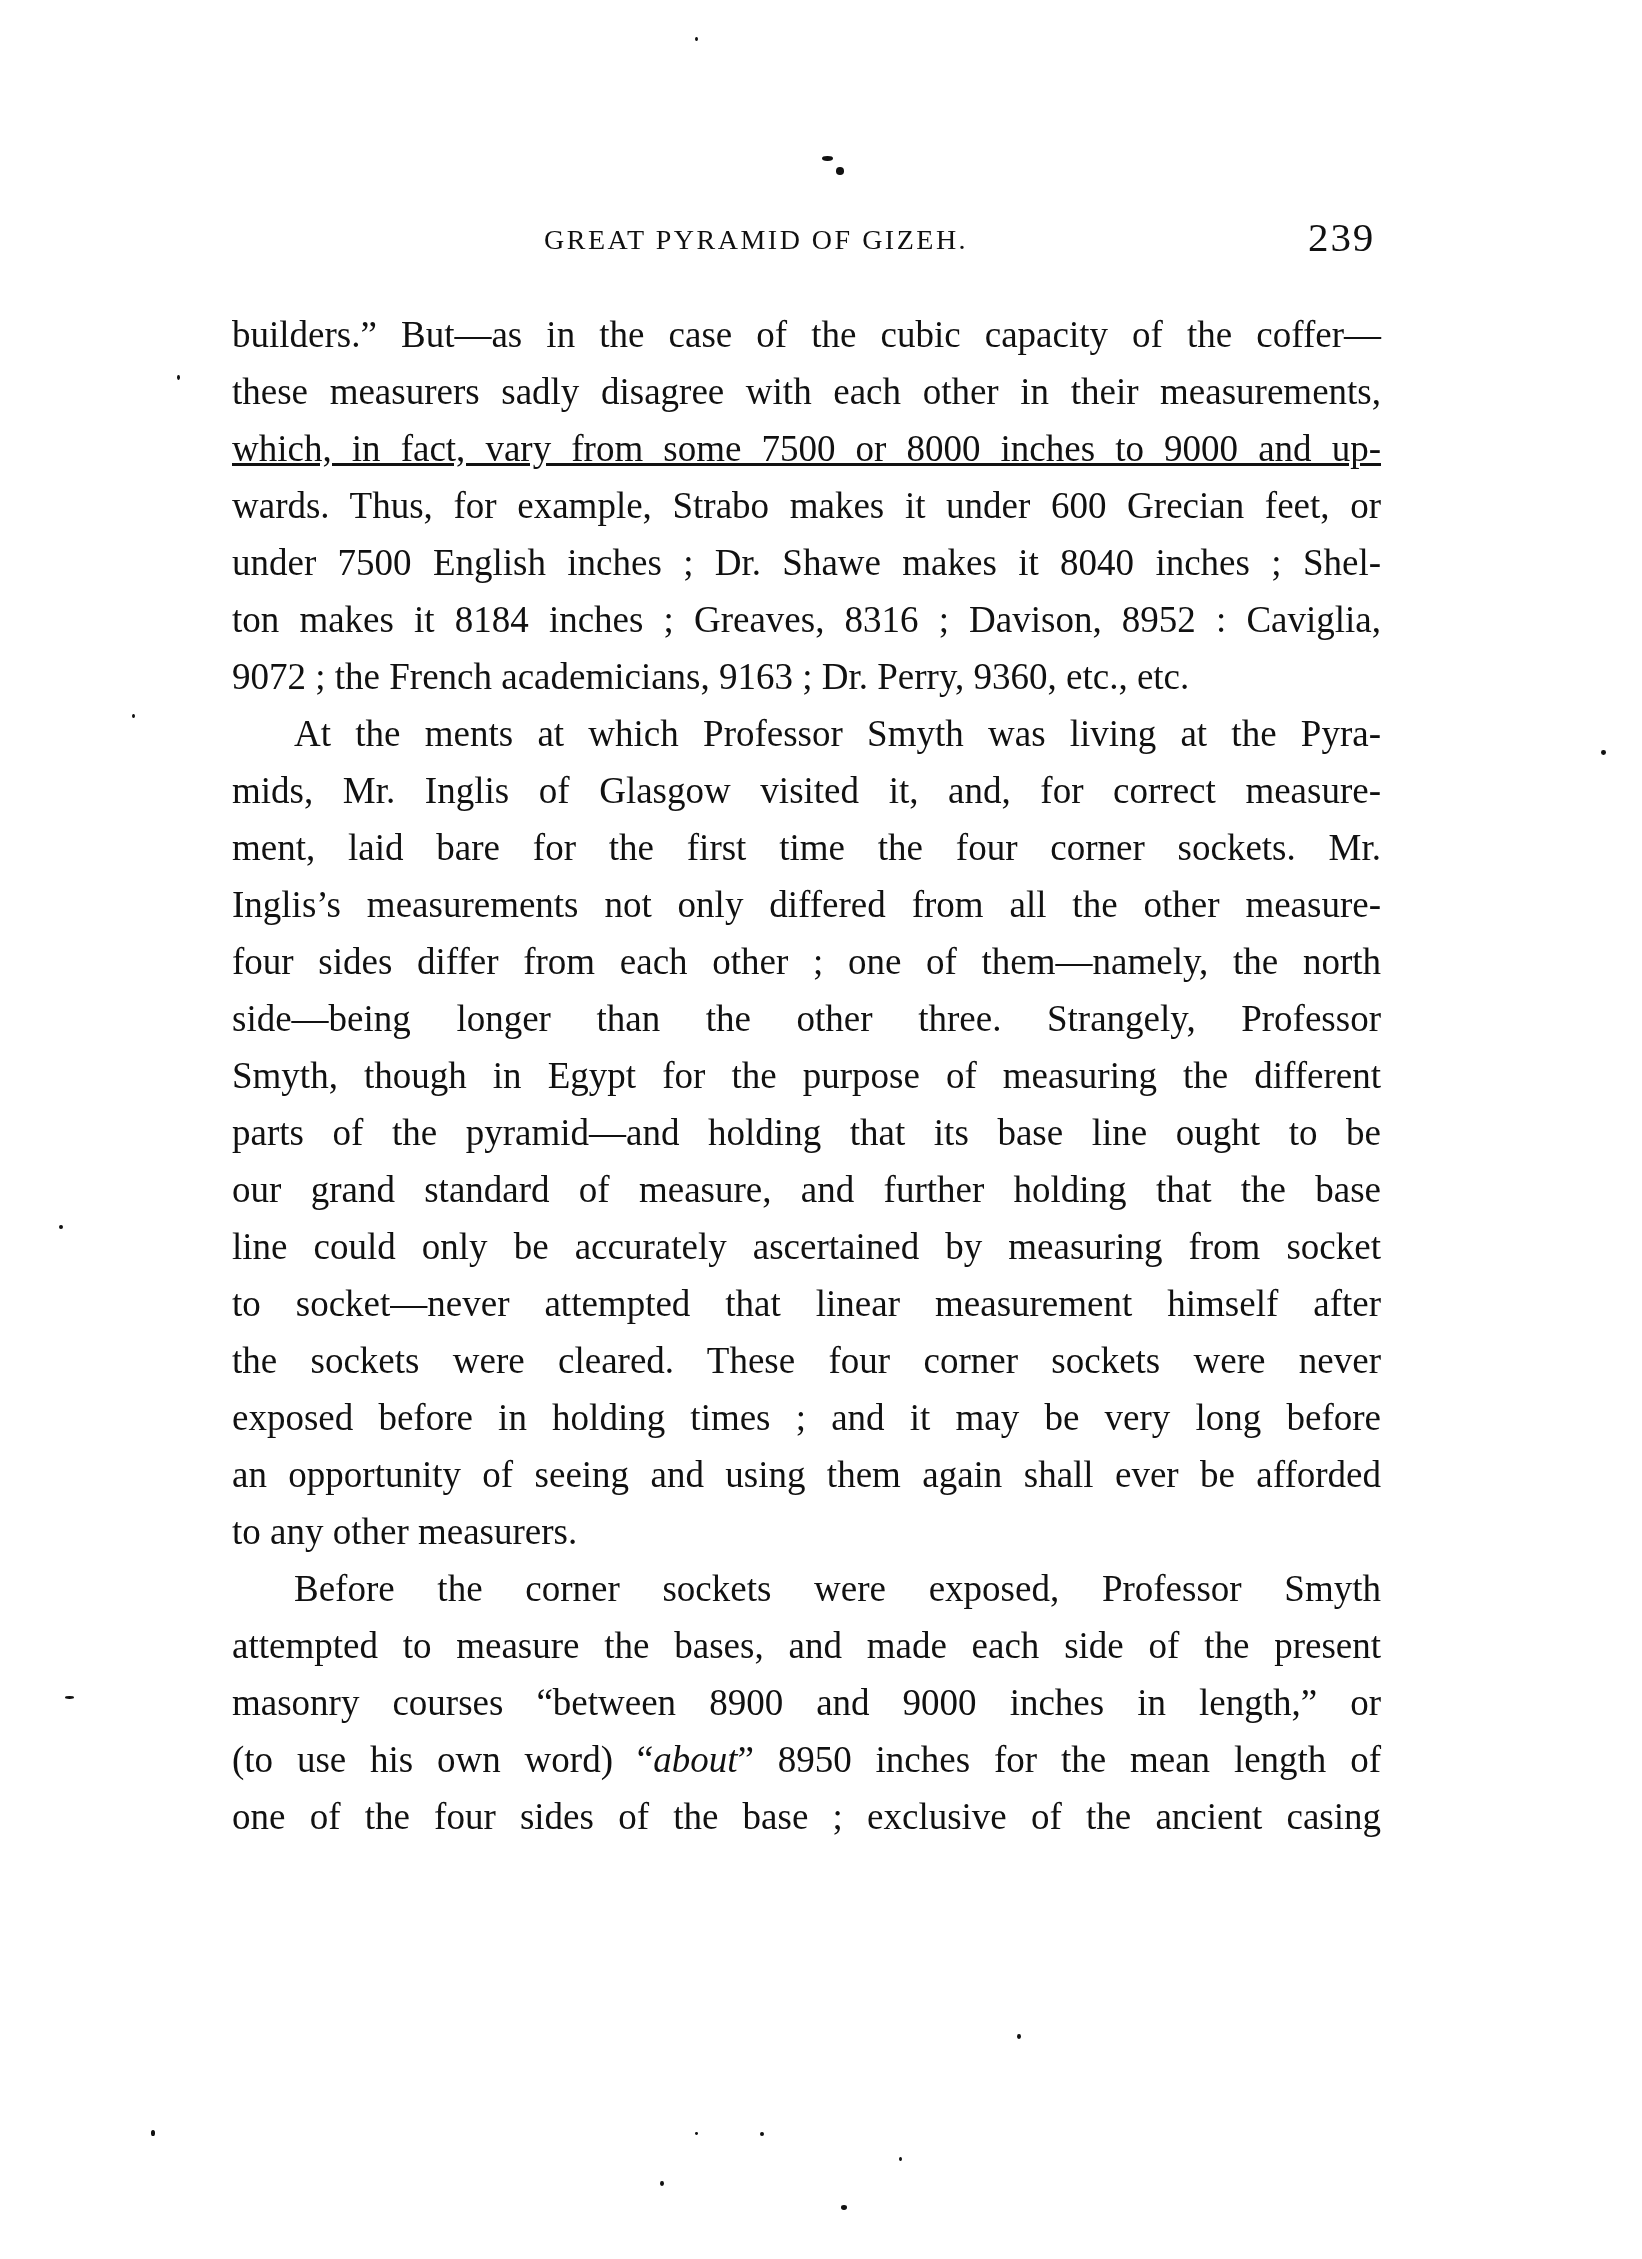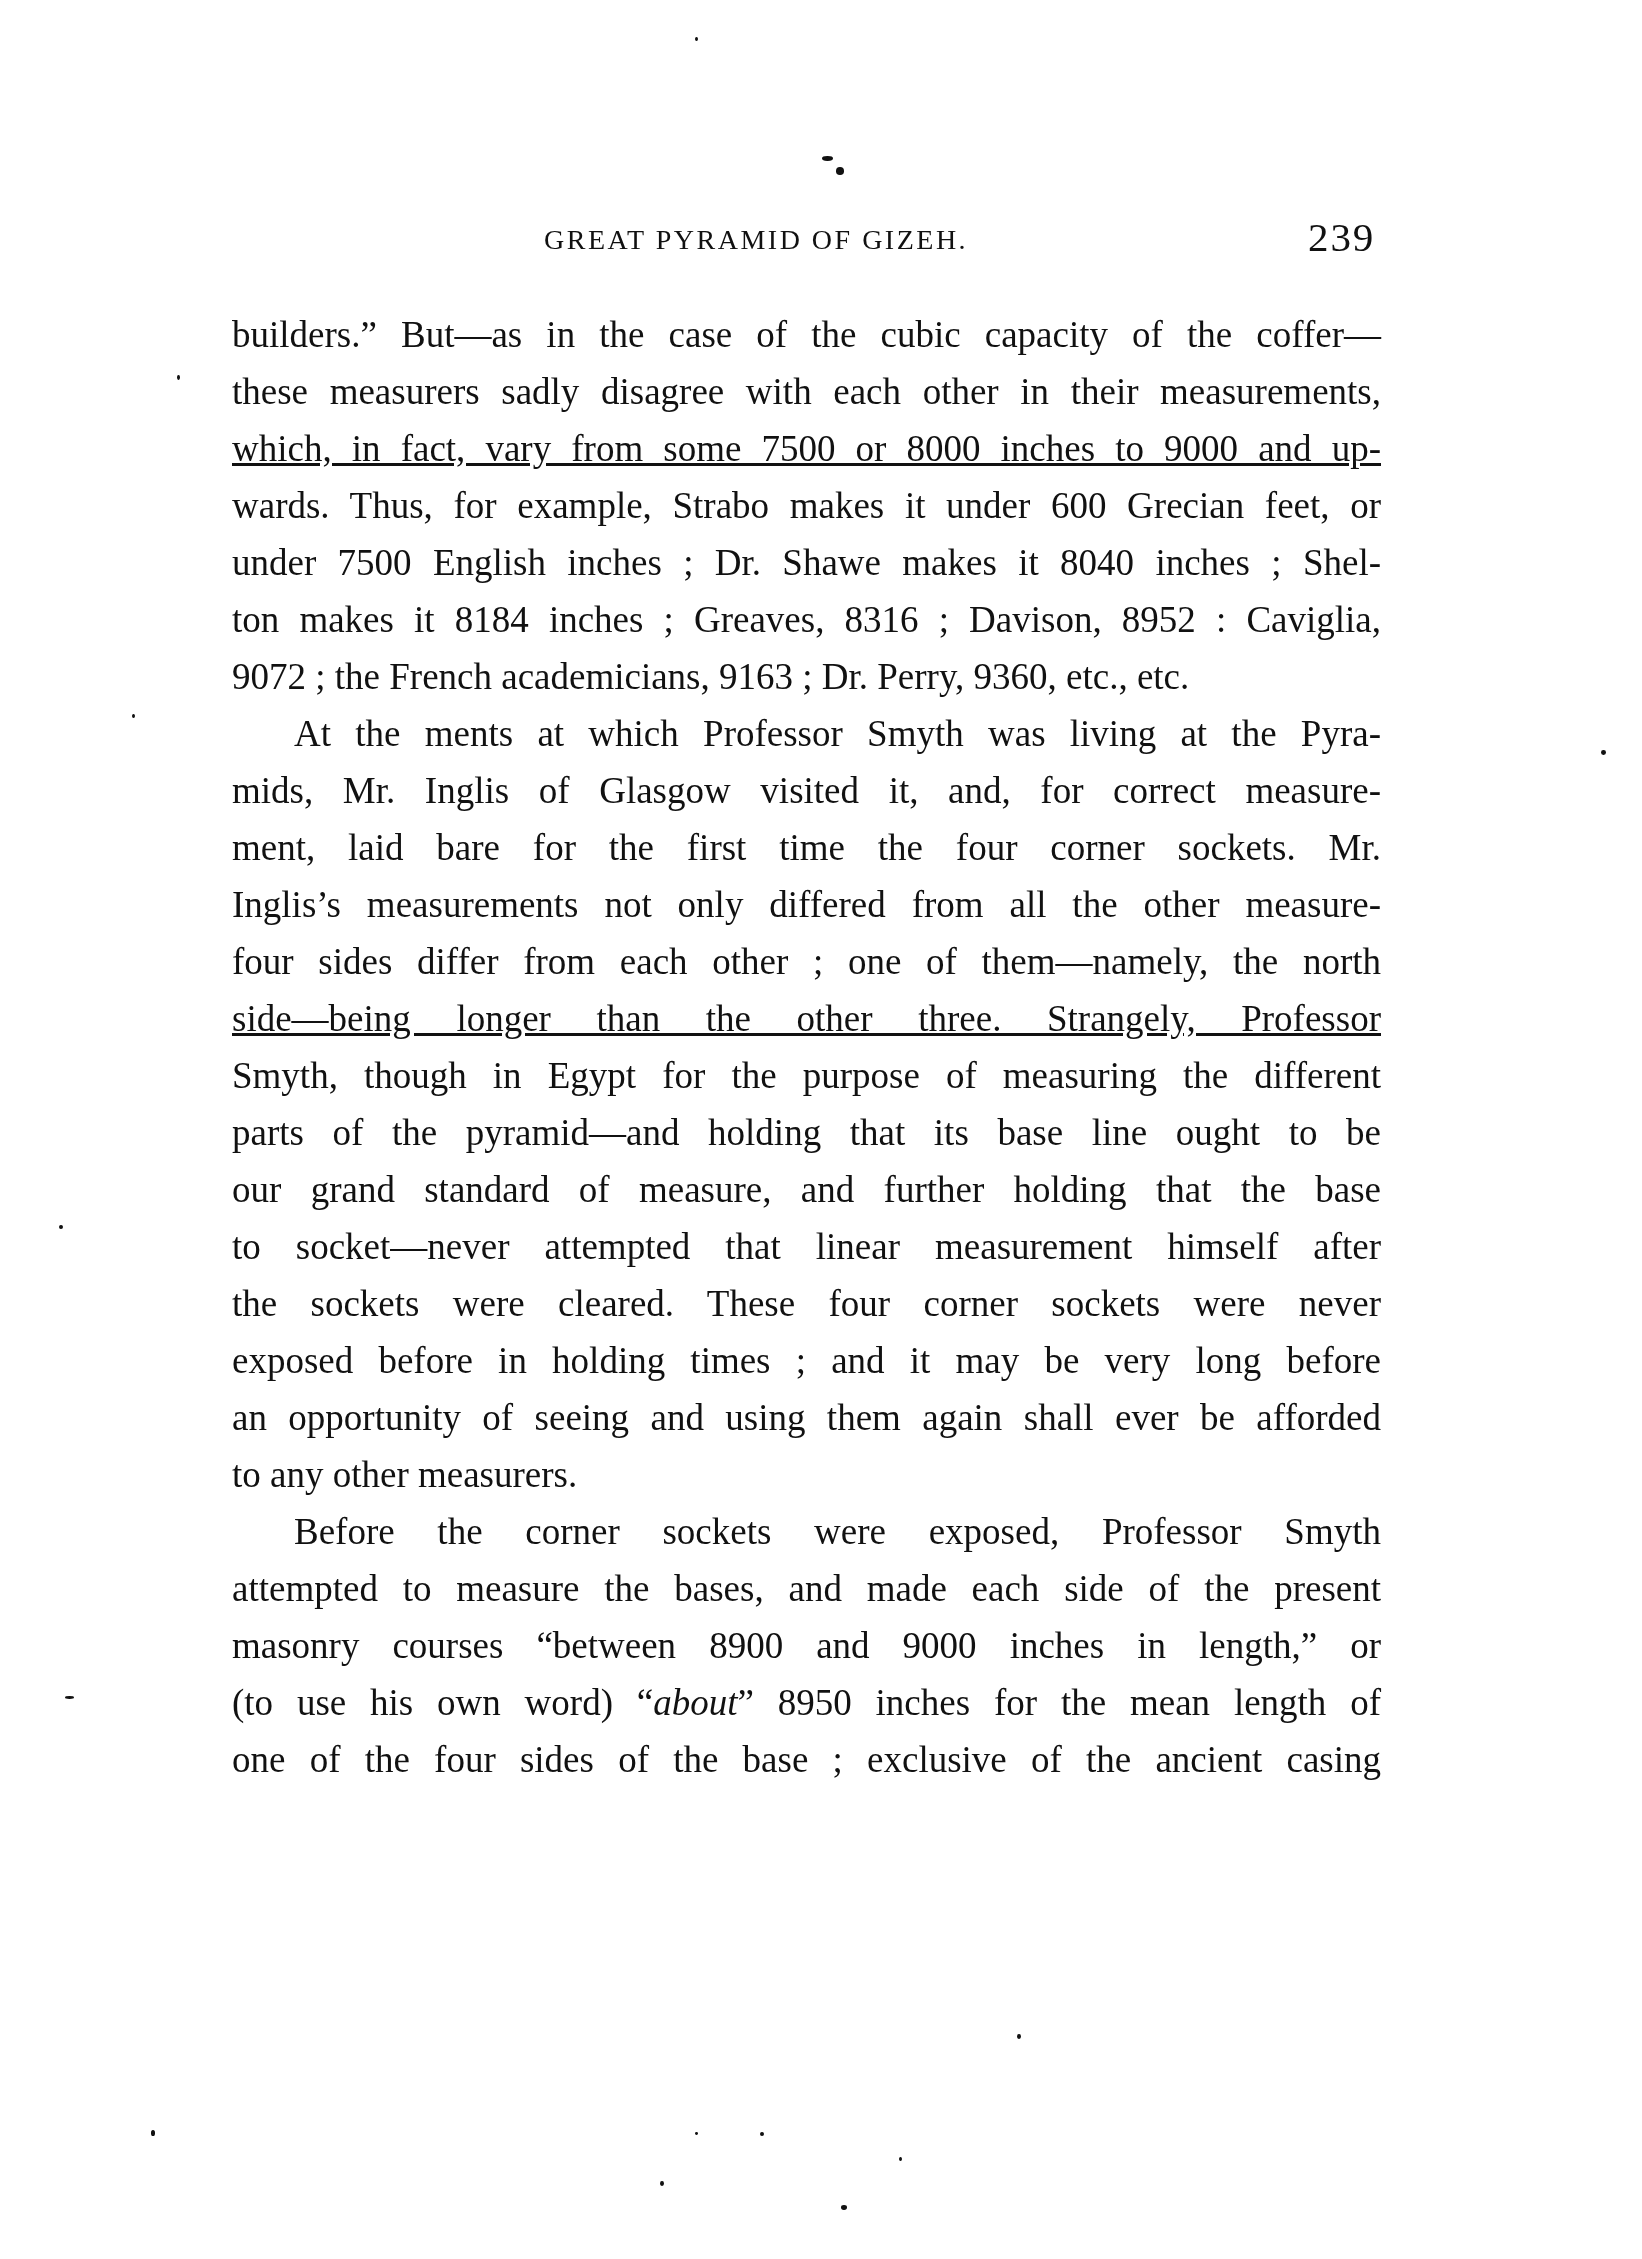--- a/index.html
+++ b/index.html
@@ -93,24 +93,25 @@
       <span class="line" style="white-space: normal;">ton makes it 8184 inches ; Greaves, 8316 ; Davison, 8952 : Caviglia,</span>
       <span class="line last" style="white-space: normal;">9072 ; the French academicians, 9163 ; Dr. Perry, 9360, etc., etc.</span>
     </div>
 
     <div>
       <span class="line indent" style="white-space: normal;">At the ments at which Professor Smyth was living at the Pyra-</span>
       <span class="line" style="white-space: normal;">mids, Mr. Inglis of Glasgow visited it, and, for correct measure-</span>
       <span class="line" style="white-space: normal;">ment, laid bare for the first time the four corner sockets.  Mr.</span>
       <span class="line" style="white-space: normal;">Inglis’s measurements not only differed from all the other measure-</span>
       <span class="line" style="white-space: normal;">four sides differ from each other ; one of them—namely, the north</span>
-      <span class="line" style="white-space: normal; text-decoration: underline;">side—being longer than the other three.  Strangely, Professor</span>
+      <span class="line" style="white-space: normal;">side—being longer than the other three.  Strangely, Professor</span>
       <span class="line" style="white-space: normal;">Smyth, though in Egypt for the purpose of measuring the different</span>
       <span class="line" style="white-space: normal;">parts of the pyramid—and holding that its base line ought to be</span>
       <span class="line" style="white-space: normal;">our grand standard of measure, and further holding that the base</span>
+      <span class="line" style="white-space: normal;">line could only be accurately ascertained by measuring from socket</span>
       <span class="line" style="white-space: normal;">to socket—never attempted that linear measurement himself after</span>
       <span class="line" style="white-space: normal;">the sockets were cleared.  These four corner sockets were never</span>
       <span class="line" style="white-space: normal;">exposed before in holding times ; and it may be very long before</span>
       <span class="line" style="white-space: normal;">an opportunity of seeing and using them again shall ever be afforded</span>
       <span class="line last" style="white-space: normal;">to any other measurers.</span>
     </div>
 
     <div>
       <span class="line indent" style="white-space: normal;">Before the corner sockets were exposed, Professor Smyth</span>
       <span class="line" style="white-space: normal;">attempted to measure the bases, and made each side of the present</span>

